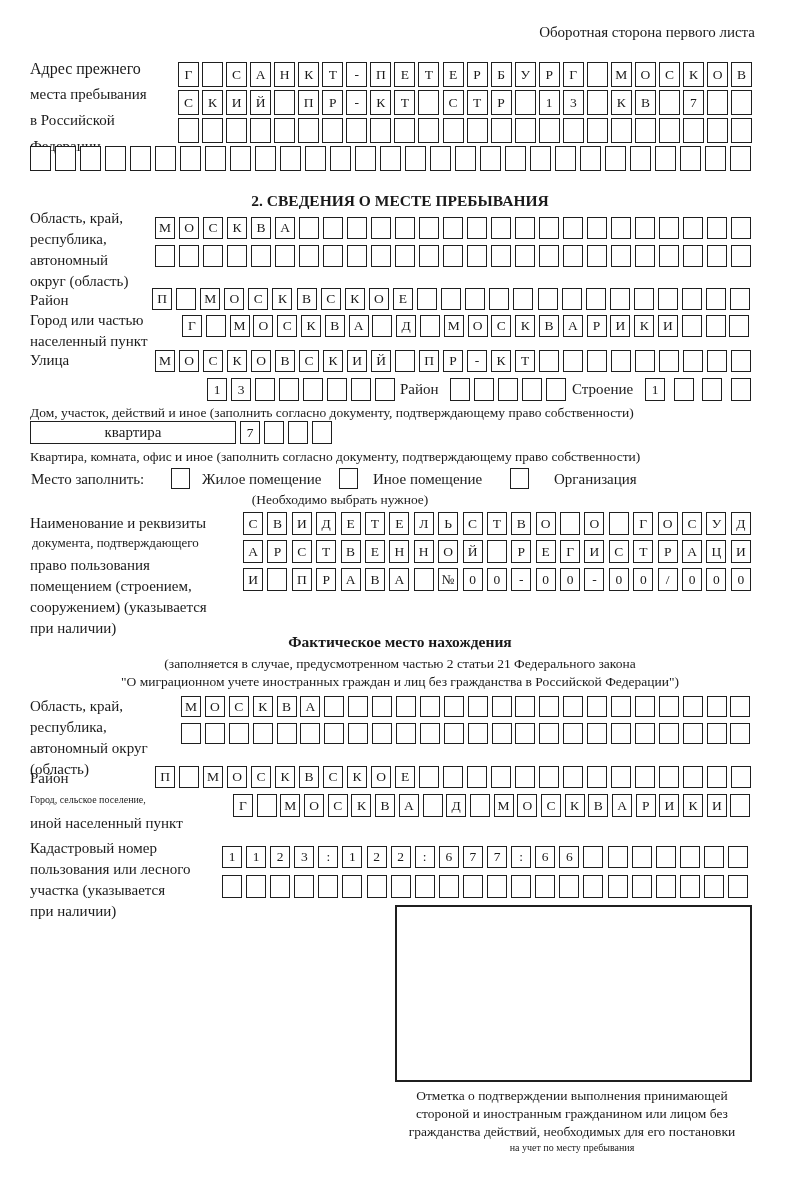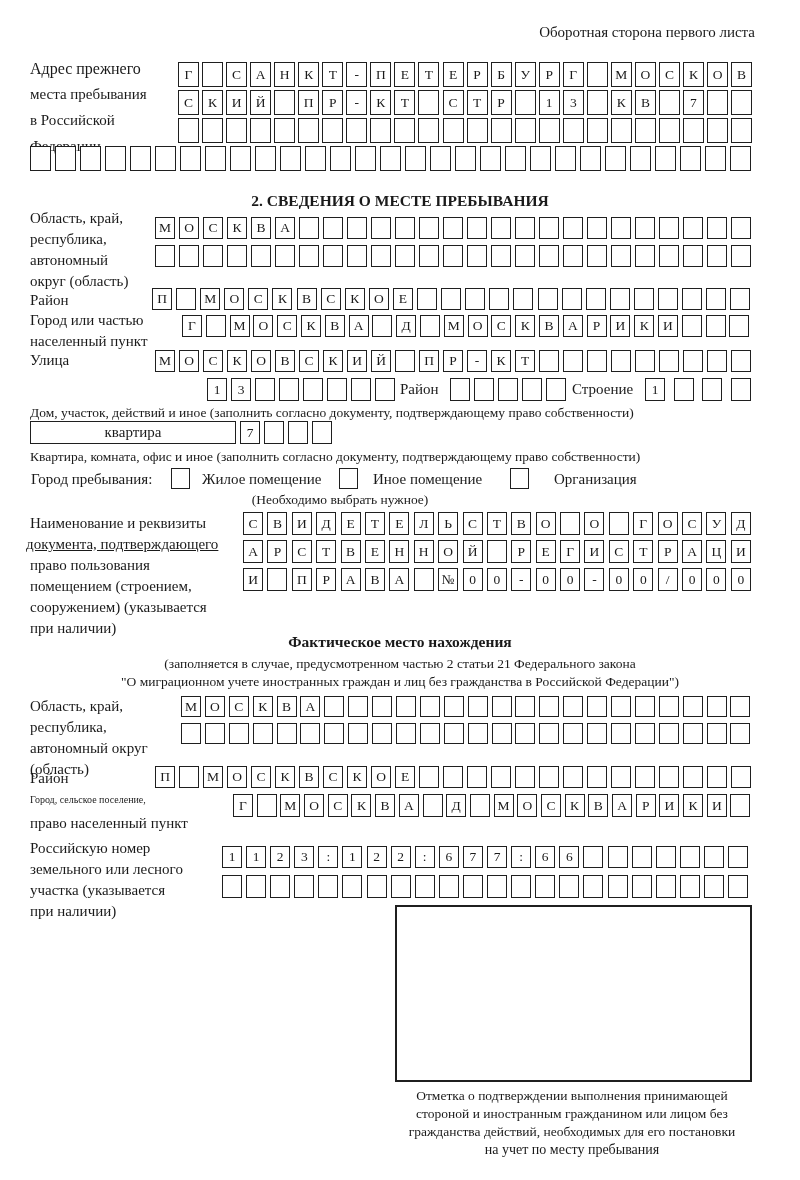--- a/index.html
+++ b/index.html
@@ -33,49 +33,49 @@
     <div class="txt" style="left: 30px; top: 252px; font-size: 15px;">автономный</div>
     <div class="txt" style="left: 30px; top: 273px; font-size: 15px;">округ (область)</div>
     <div class="txt" style="left: 30px; top: 292px; font-size: 15px;">Район</div>
     <div class="txt" style="left: 30px; top: 312px; font-size: 15px;">Город или частью</div>
     <div class="txt" style="left: 30px; top: 333px; font-size: 15px;">населенный пункт</div>
     <div class="txt" style="left: 30px; top: 352px; font-size: 15px;">Улица</div>
     <div class="txt" style="left: 400px; top: 381px; font-size: 15px;">Район</div>
     <div class="txt" style="left: 572px; top: 381px; font-size: 15px;">Строение</div>
     <div class="txt" style="left: 30px; top: 405px; font-size: 13.5px;">Дом, участок, действий и иное (заполнить согласно документу, подтверждающему право собственности)</div>
     <div class="txt" style="left: 30px; top: 449px; font-size: 13.5px;">Квартира, комната, офис и иное (заполнить согласно документу, подтверждающему право собственности)</div>
-    <div class="txt" style="left: 31px; top: 471px; font-size: 15px;">Город пребывания:</div>
+    <div class="txt" style="left: 31px; top: 471px; font-size: 15px;">Место заполнить:</div>
     <div class="txt" style="left: 202px; top: 471px; font-size: 15px;">Жилое помещение</div>
     <div class="txt" style="left: 373px; top: 471px; font-size: 15px;">Иное помещение</div>
     <div class="txt" style="left: 554px; top: 471px; font-size: 15px;">Организация</div>
     <div class="txt center" style="left: 180px; top: 492px; width: 320px; font-size: 13.5px;">(Необходимо выбрать нужное)</div>
     <div class="txt" style="left: 30px; top: 515px; font-size: 15px;">Наименование и реквизиты</div>
-    <div class="txt" style="left: 26px; top: 536px; font-size: 15px; text-decoration: underline;">документа, подтверждающего</div>
+    <div class="txt" style="left: 32px; top: 536px; font-size: 13px;">документа, подтверждающего</div>
     <div class="txt" style="left: 30px; top: 557px; font-size: 15px;">право пользования</div>
     <div class="txt" style="left: 30px; top: 578px; font-size: 15px;">помещением (строением,</div>
     <div class="txt" style="left: 30px; top: 599px; font-size: 15px;">сооружением) (указывается</div>
     <div class="txt" style="left: 30px; top: 620px; font-size: 15px;">при наличии)</div>
     <div class="txt center" style="left: 0px; top: 633px; width: 800px; font-size: 15.5px; font-weight: bold;">Фактическое место нахождения</div>
     <div class="txt center" style="left: 0px; top: 656px; width: 800px; font-size: 13.5px;">(заполняется в случае, предусмотренном частью 2 статьи 21 Федерального закона</div>
     <div class="txt center" style="left: 0px; top: 674px; width: 800px; font-size: 13.5px;">"О миграционном учете иностранных граждан и лиц без гражданства в Российской Федерации")</div>
     <div class="txt" style="left: 30px; top: 698px; font-size: 15px;">Область, край,</div>
     <div class="txt" style="left: 30px; top: 719px; font-size: 15px;">республика,</div>
     <div class="txt" style="left: 30px; top: 740px; font-size: 15px;">автономный округ</div>
     <div class="txt" style="left: 30px; top: 761px; font-size: 15px;">(область)</div>
     <div class="txt" style="left: 30px; top: 770px; font-size: 15px;">Район</div>
     <div class="txt" style="left: 30px; top: 794px; font-size: 10px;">Город, сельское поселение,</div>
-    <div class="txt" style="left: 30px; top: 815px; font-size: 15px;">право населенный пункт</div>
-    <div class="txt" style="left: 30px; top: 840px; font-size: 15px;">Российскую номер</div>
-    <div class="txt" style="left: 30px; top: 861px; font-size: 15px;">земельного или лесного</div>
+    <div class="txt" style="left: 30px; top: 815px; font-size: 15px;">иной населенный пункт</div>
+    <div class="txt" style="left: 30px; top: 840px; font-size: 15px;">Кадастровый номер</div>
+    <div class="txt" style="left: 30px; top: 861px; font-size: 15px;">пользования или лесного</div>
     <div class="txt" style="left: 30px; top: 882px; font-size: 15px;">участка (указывается</div>
     <div class="txt" style="left: 30px; top: 903px; font-size: 15px;">при наличии)</div>
     <div class="txt center" style="left: 380px; top: 1088px; width: 384px; font-size: 13.5px;">Отметка о подтверждении выполнения принимающей</div>
     <div class="txt center" style="left: 380px; top: 1106px; width: 384px; font-size: 13.5px;">стороной и иностранным гражданином или лицом без</div>
     <div class="txt center" style="left: 380px; top: 1124px; width: 384px; font-size: 13.5px;">гражданства действий, необходимых для его постановки</div>
-    <div class="txt center" style="left: 380px; top: 1142px; width: 384px; font-size: 14px;">на учет по месту пребывания</div>
+    <div class="txt center" style="left: 380px; top: 1142px; width: 384px; font-size: 10px;">на учет по месту пребывания</div>
     <div class="box-row" style="left: 178px; top: 62px;">
       <div class="cbox" style="width: 21px; height: 25px; margin-right: 3.05px;">Г</div>
       <div class="cbox" style="width: 21px; height: 25px; margin-right: 3.05px;"></div>
       <div class="cbox" style="width: 21px; height: 25px; margin-right: 3.05px;">С</div>
       <div class="cbox" style="width: 21px; height: 25px; margin-right: 3.05px;">А</div>
       <div class="cbox" style="width: 21px; height: 25px; margin-right: 3.05px;">Н</div>
       <div class="cbox" style="width: 21px; height: 25px; margin-right: 3.05px;">К</div>
       <div class="cbox" style="width: 21px; height: 25px; margin-right: 3.05px;">Т</div>
       <div class="cbox" style="width: 21px; height: 25px; margin-right: 3.05px;">-</div>
       <div class="cbox" style="width: 21px; height: 25px; margin-right: 3.05px;">П</div>

